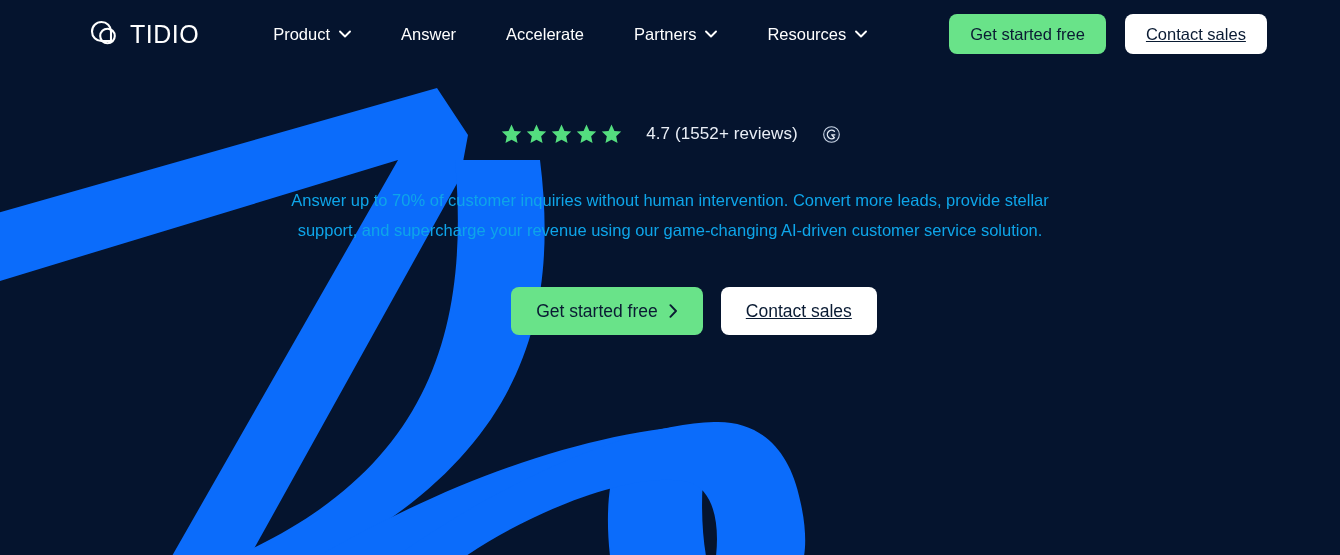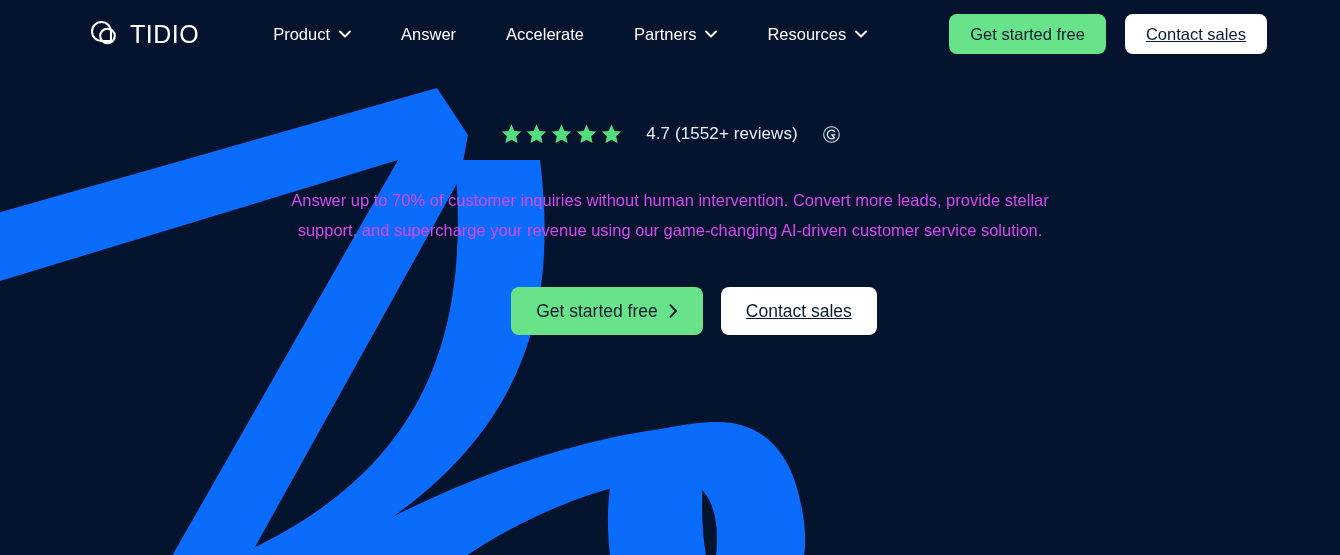--- a/index.html
+++ b/index.html
@@ -176,21 +176,21 @@
     color: #f7f9fc;
     font-size: 72px;
     line-height: 1.26;
     font-weight: 700;
     text-align: center;
     letter-spacing: -1.2px;
     max-width: 900px;
   }
 
   .hero-sub {
-    color: #d946ef;
+    color: #0ea5e9;
     font-size: 16.5px;
     line-height: 1.82;
     text-align: center;
     max-width: 790px;
     margin-top: 22px;
   }
 
   .hero-actions {
     display: flex;
     align-items: center;

